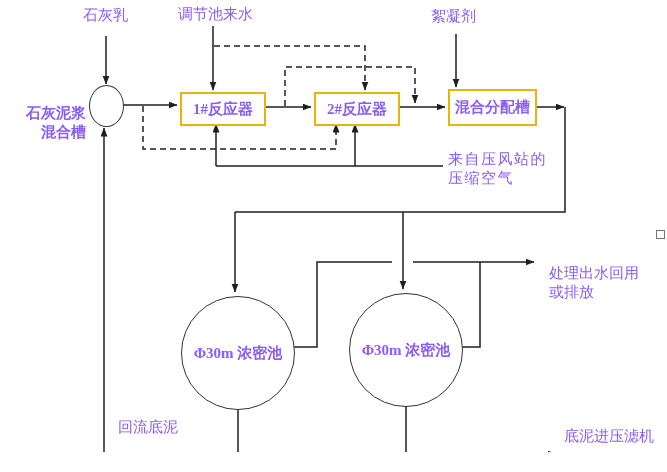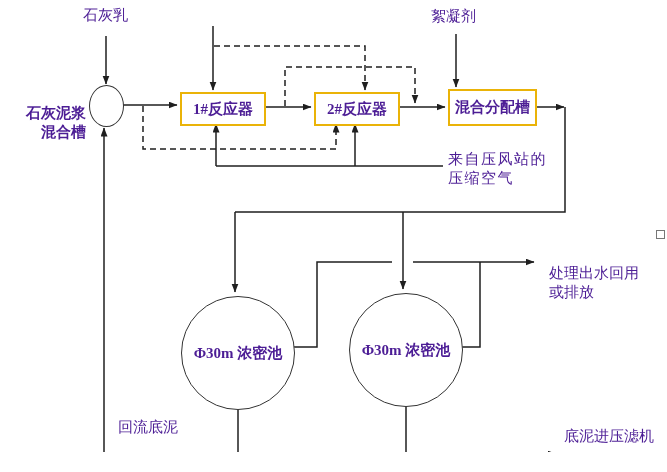--- a/index.html
+++ b/index.html
@@ -1,17 +1,17 @@
 <!DOCTYPE html>
 <html><head>
 <meta charset="utf-8">
 <style>
   html,body{margin:0;padding:0;background:#fff;}
   #stage{position:relative;width:667px;height:452px;background:#fff;overflow:hidden;
-         font-family:"Liberation Serif","DejaVu Serif",serif;color:#4c1d95;}
+         font-family:"Liberation Serif","DejaVu Serif",serif;color:#8b5cf6;}
   #lines{position:absolute;left:0;top:0;}
   .lbl{position:absolute;font-size:15px;line-height:19px;white-space:nowrap;}
   .bold{font-weight:bold;}
   .center{text-align:right;}
   .box{position:absolute;border:2px solid #eab308;background:#fff;display:flex;
        align-items:center;justify-content:center;font-size:15px;font-weight:bold;}
   .tank{position:absolute;border:1.5px solid #333;background:#fff;border-radius:50%;
         display:flex;align-items:center;justify-content:center;font-size:15px;font-weight:bold;}
   .ellipse{position:absolute;border:1.5px solid #333;background:#fff;border-radius:50%;}
   #stray{position:absolute;left:656px;top:230px;width:7px;height:7px;border:1px solid #777;}
@@ -49,20 +49,21 @@
       <path d="M355,166 V124" marker-end="url(#ah)"></path>
       <g stroke-dasharray="6 4">
         <path d="M214,46 H365 V90" marker-end="url(#ah)"></path>
         <path d="M285,106 V67 H415 V103" marker-end="url(#ah)"></path>
         <path d="M143,106 V149 H336 V124" marker-end="url(#ah)"></path>
       </g>
     </g>
   </svg>
 
   <div class="lbl" style="left:83px;top:6px;">石灰乳</div>
+  <div class="lbl" style="left:178px;top:5px;">调节池来水</div>
   <div class="lbl" style="left:431px;top:7px;text-align:right;">絮凝剂</div>
 
   <div class="lbl bold center" style="left:14px;top:104px;width:72px;">
     <div>石灰泥浆</div>
     <div>混合槽</div>
   </div>
 
   <div class="ellipse" style="left:89px;top:85px;width:33px;height:40px;"></div>
 
   <div class="box" style="left:180px;top:92px;width:82px;height:30px;">

